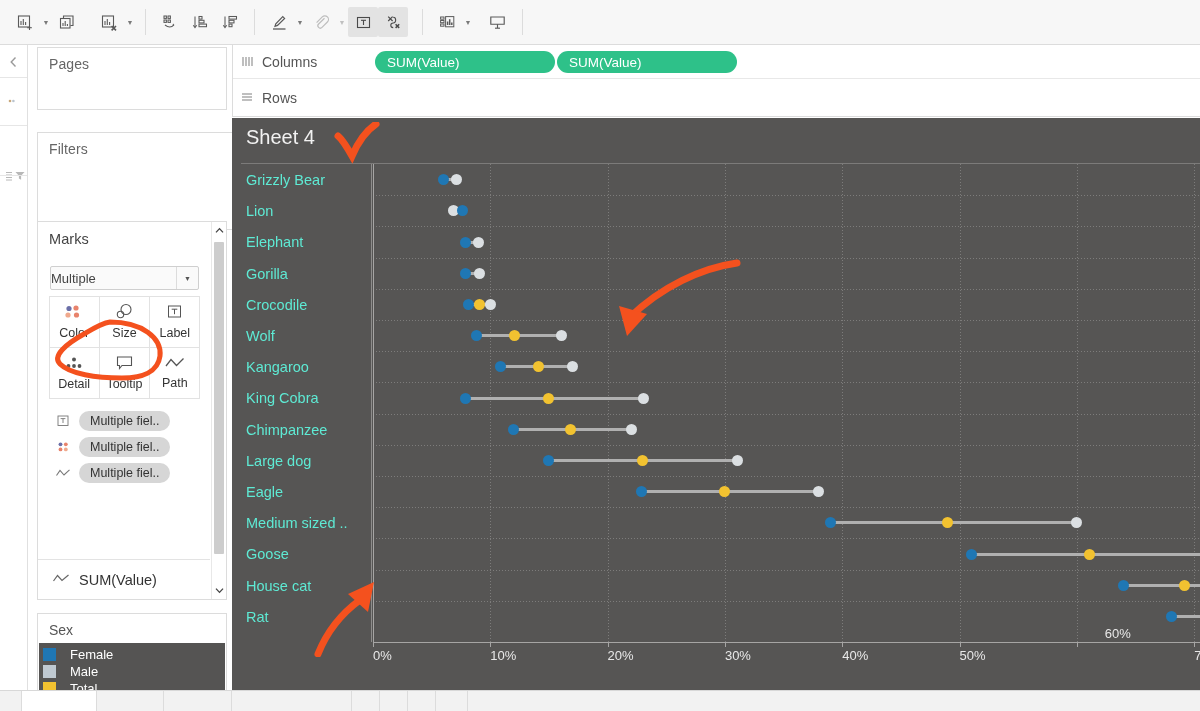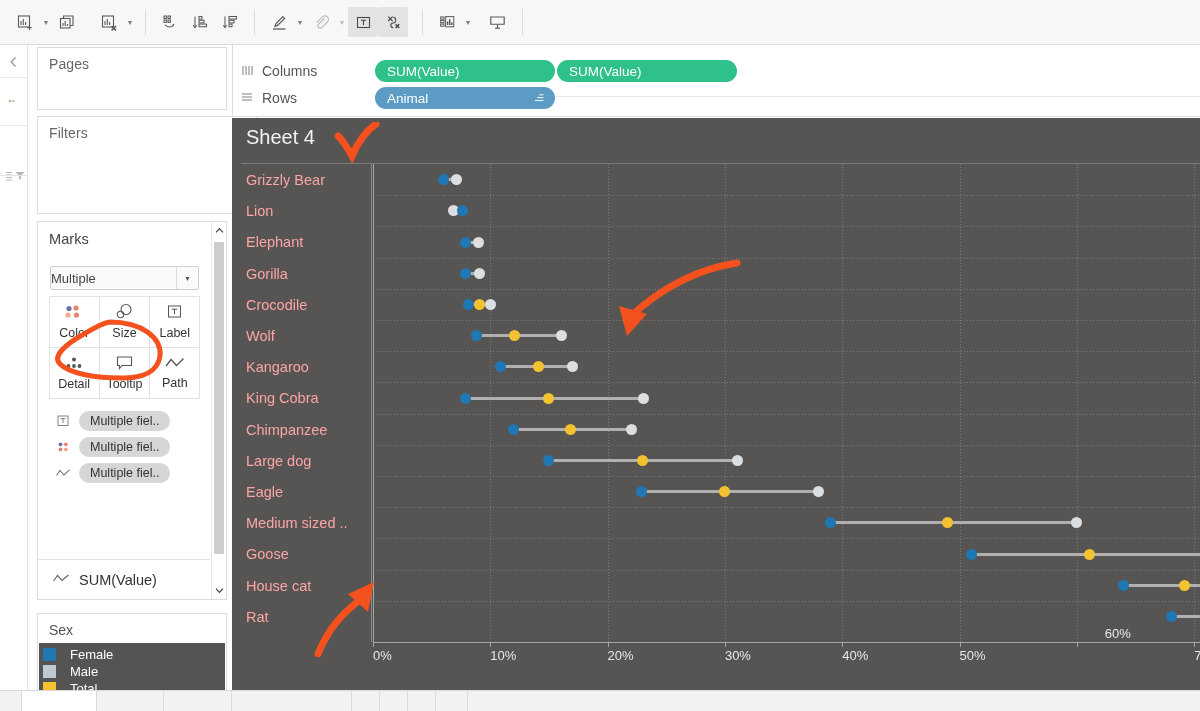--- a/index.html
+++ b/index.html
@@ -127,21 +127,21 @@
   .lg-item { display:flex; align-items:center; gap:14px; height:17px; cursor:pointer; }
   .lg-sw { width:13px; height:13px; }
   .lg-tx { font-size:13px; color:#fff; }
 
   
   .viz { position:absolute; left:232px; top:118px; width:968px; height:572px; background:#565554; }
   .viz-title { position:absolute; left:14px; top:8px; font-size:20px; color:#f2f2f2; }
   .viz-head-line { position:absolute; left:9px; right:0; top:45px; height:1px; background:#7c7b7a; }
   .rowhdr { position:absolute; left:0; top:46px; width:140px; bottom:48px; }
   .rowhdr-div { position:absolute; right:0; top:0; bottom:0; width:1px; background:#8d8c8b; }
-  .rlabel { position:absolute; left:14px; font-size:14.5px; color:#fca5a5; white-space:nowrap; }
+  .rlabel { position:absolute; left:14px; font-size:14.5px; color:#5eead4; white-space:nowrap; }
   .plot { position:absolute; left:141px; top:46px; right:0; bottom:48px; }
   .gl-v { position:absolute; top:0; bottom:0; width:1px;
           background:repeating-linear-gradient(to bottom,#7d7c7b 0 1px,transparent 1px 3px); }
   .gl-h { position:absolute; left:0; right:0; height:1px;
           background:repeating-linear-gradient(to right,#7d7c7b 0 1px,transparent 1px 3px); }
   .axis-line { position:absolute; left:141px; right:0; height:1px; background:#a6a5a4; }
   .axis-tick { position:absolute; font-size:13px; color:#e8e8e8; }
   .axis-zero { position:absolute; width:1px; background:#a6a5a4; }
   .bar { position:absolute; height:3px; background:#b0b0b0; border-radius:2px; }
   .dot { position:absolute; width:11px; height:11px; border-radius:50%; }
@@ -314,21 +314,21 @@
         <path d="M0.5 1 h9 l-3.4 3.8 v4 l-2.2 -1.2 v-2.8 z"></path>
       </svg>
     </div>
     <div class="rail-sec" style="top:130px;height:60px;"></div>
   </div>
 
   <div class="card" style="left:37px; top:47px; width:190px; height:63px;">
     <div class="card-title">Pages</div>
   </div>
 
-  <div class="card" style="left:37px; top:116px; width:220px; height:98px;">
+  <div class="card" style="left:37px; top:132px; width:220px; height:98px;">
     <div class="card-title">Filters</div>
   </div>
 
   <div class="card" style="left:37px; top:221px; width:190px; height:379px;">
     <div class="card-title bold" style="padding:9px 0 9px 11px; font-size:14.5px;">Marks</div>
 
     <div style="position:absolute; left:1px; right:16px; top:34px; bottom:1px; overflow:hidden;">
 
       <div class="mk-drop">
         <span class="t">Multiple</span>
@@ -464,21 +464,21 @@
         <span class="lg-tx">Male</span>
       </div>
       <div class="lg-item">
         <span class="lg-sw" style="background:#f2c230;"></span>
         <span class="lg-tx">Total</span>
       </div>
     </div>
   </div>
 
   <div class="card" style="left:232px; top:45px; width:968px; height:72px; border-left:1px solid #dcdcdc; border-top:none; border-right:none; border-bottom:1px solid #dcdcdc;">
-    <div class="shelf-row" style="left:0; top:1px; right:0; height:51px; border-bottom:1px solid #e8e8e8;">
+    <div class="shelf-row" style="left:0; top:1px; right:0; height:33px; border-bottom:1px solid #e8e8e8;">
       <div class="shelf-label">
         <span class="glyph">
           <svg width="12" height="11" viewBox="0 0 12 11" stroke="#8a8a8a" stroke-width="1.1" fill="none">
             <line x1="2" y1="1" x2="2" y2="10"></line>
               <line x1="5" y1="1" x2="5" y2="10"></line>
             <line x1="8" y1="1" x2="8" y2="10"></line>
               <line x1="11" y1="1" x2="11" y2="10"></line>
           </svg>
         </span>
         <span class="txt">Columns</span>
@@ -493,30 +493,20 @@
     <div class="shelf-row" style="left:0; top:35px; right:0; height:36px;">
       <div class="shelf-label">
         <span class="glyph">
           <svg width="12" height="11" viewBox="0 0 12 11" stroke="#8a8a8a" stroke-width="1.1" fill="none">
             <line x1="1" y1="2" x2="11" y2="2"></line>
               <line x1="1" y1="5" x2="11" y2="5"></line>
             <line x1="1" y1="8" x2="11" y2="8"></line>
           </svg>
         </span>
         <span class="txt">Rows</span>
-      </div>
-      <div class="pill blue" style="width:180px;">
-        <span>Animal</span>
-        <span class="pill-ico">
-          <svg width="11" height="11" viewBox="0 0 11 11" stroke="#fff" stroke-width="1.1" fill="none">
-            <line x1="1" y1="8.5" x2="9.5" y2="8.5"></line>
-              <line x1="3" y1="5.6" x2="9.5" y2="5.6"></line>
-            <line x1="5" y1="2.8" x2="9.5" y2="2.8"></line>
-          </svg>
-        </span>
       </div>
     </div>
   </div>
 
   <div class="viz">
     <div class="viz-title">Sheet 4</div>
     <div class="viz-head-line"></div>
 
     <div class="rowhdr">
       <div class="rowhdr-div"></div>

